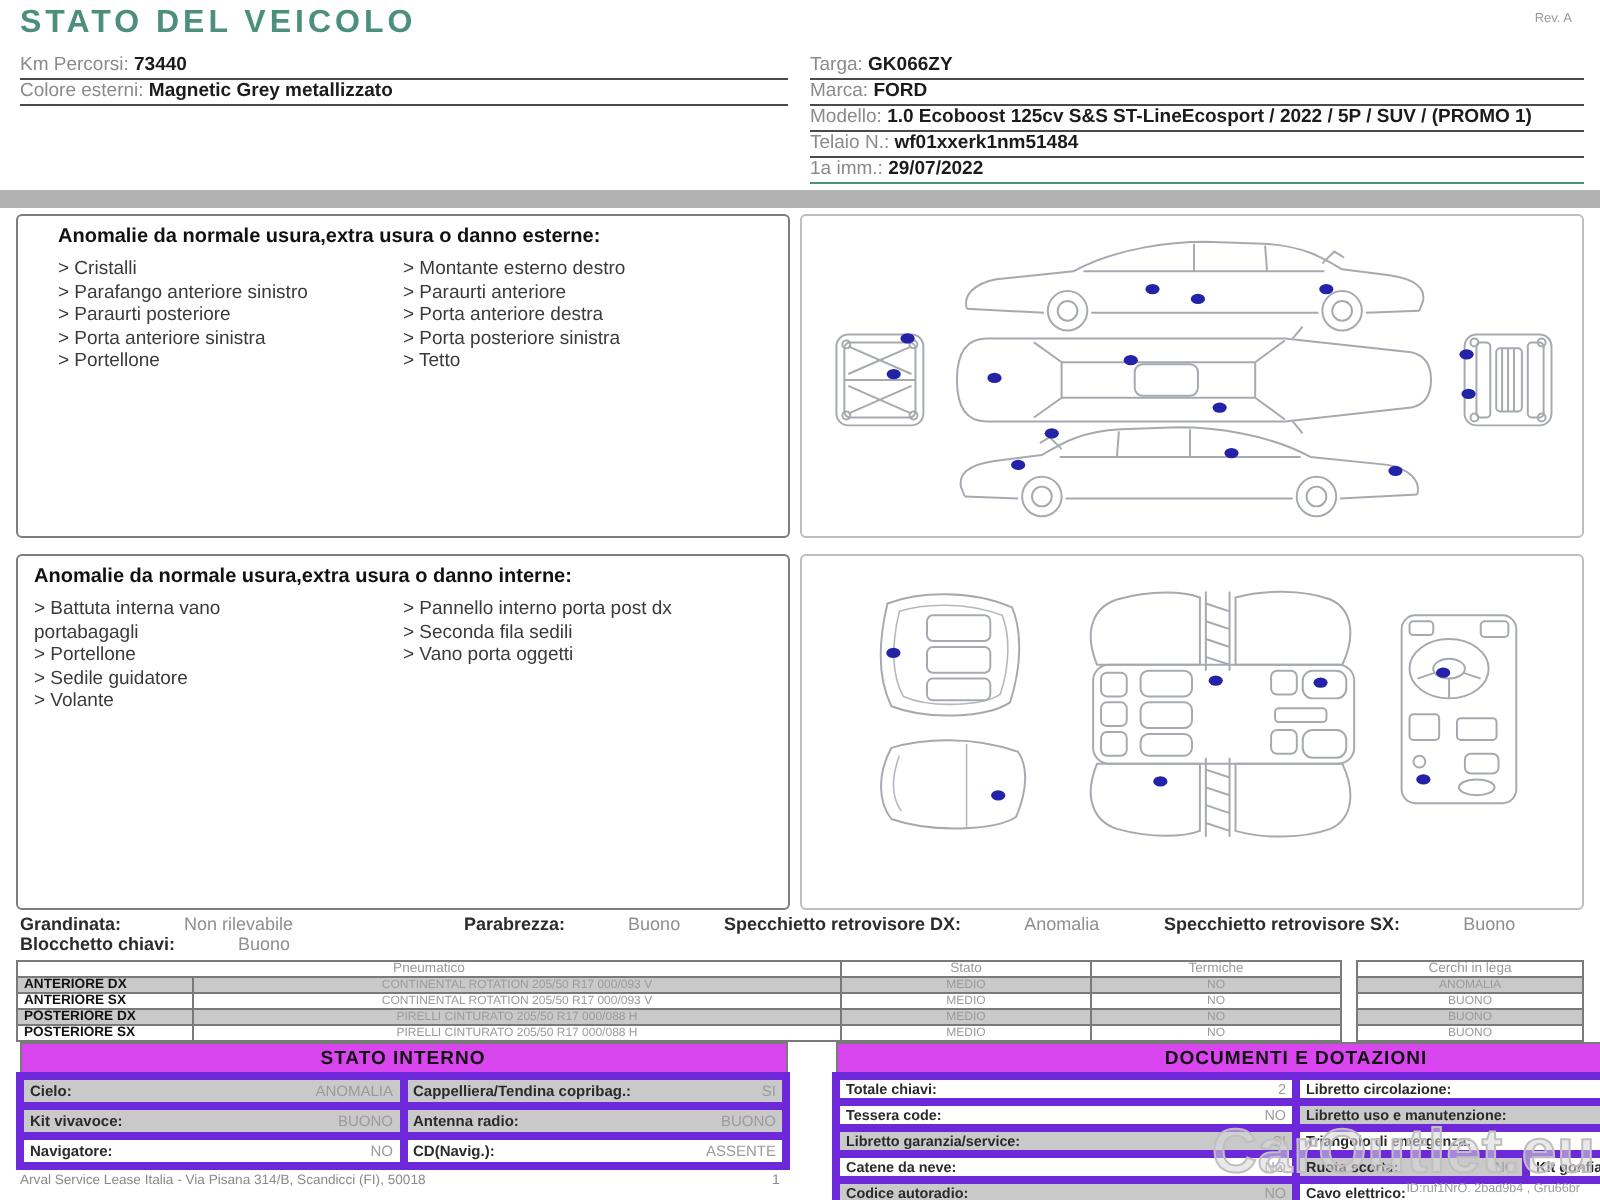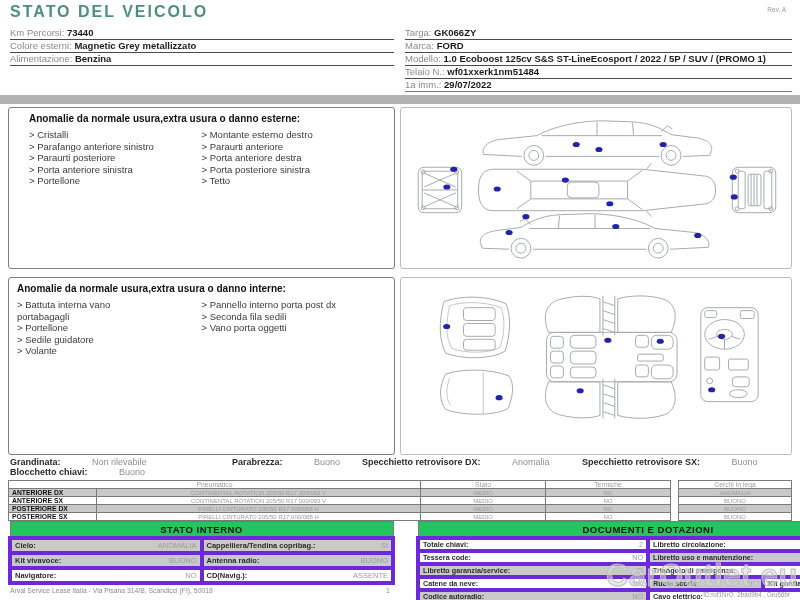--- a/index.html
+++ b/index.html
@@ -48,21 +48,21 @@
   .tyre-wheels{position:absolute;left:678px;top:480px;width:114px;}
   .tyre td,.tyre th{border:1px solid #7a7a7a;height:7px;padding:0 3px;overflow:hidden;white-space:nowrap;}
   .tyre th{font-size:6.8px;color:#9b9b9b;text-align:center;font-weight:normal;}
   .tyre td.pos{font-size:6.8px;font-weight:bold;color:#111;text-align:left;}
   .tyre td.mid{font-size:6px;color:#9b9b9b;text-align:center;}
   .tyre tr.shaded td{background:#c9c9c9;}
 
   .kv{position:absolute;top:521px;table-layout:fixed;}
   #tab-interno{left:8px;width:387px;}
   #tab-documenti{left:416px;width:464px;}
-  .kv th.bar{background:#22c55e;border:1px solid #7a7a7a;font-size:9.5px;font-weight:bold;
+  .kv th.bar{background:#d946ef;border:1px solid #7a7a7a;font-size:9.5px;font-weight:bold;
              color:#111;height:12px;letter-spacing:0.5px;}
   .kv td{border:4px solid #6d28d9;font-size:7.5px;padding:0 3px;height:11px;overflow:hidden;white-space:nowrap;}
   #tab-documenti td{height:8.5px;font-size:7.2px;}
   .kv td .kl{font-weight:bold;color:#2a2a2a;}
   .kv td .kvv{float:right;color:#9b9b9b;text-transform:uppercase;}
   .kv td.shaded{background:#c9c9c9;}
 
   .footer-company{position:absolute;left:10px;top:587px;font-size:6.8px;color:#8a8a8a;}
   .footer-page{position:absolute;left:386px;top:587px;font-size:7px;color:#8a8a8a;}
   .doc-id{position:absolute;right:10px;top:591px;font-size:6.3px;color:#9a9a9a;}
@@ -73,21 +73,20 @@
 <body>
 
 <div class="page">
 
   <div class="page-title">STATO DEL VEICOLO</div>
   <div class="rev">Rev. A</div>
 
   <div class="info info-left" id="info-left">
       <div class="info-row"><span class="lbl">Km Percorsi: </span><span class="val">73440</span></div>
       <div class="info-row"><span class="lbl">Colore esterni: </span><span class="val">Magnetic Grey metallizzato</span></div>
-      <div class="info-row"><span class="lbl">Alimentazione: </span><span class="val">Benzina</span></div>
     </div>
   <div class="info info-right" id="info-right">
       <div class="info-row"><span class="lbl">Targa: </span><span class="val">GK066ZY</span></div>
       <div class="info-row"><span class="lbl">Marca: </span><span class="val">FORD</span></div>
       <div class="info-row"><span class="lbl">Modello: </span><span class="val">1.0 Ecoboost 125cv S&amp;S ST-LineEcosport / 2022 / 5P / SUV / (PROMO 1)</span></div>
       <div class="info-row"><span class="lbl">Telaio N.: </span><span class="val">wf01xxerk1nm51484</span></div>
       <div class="info-row teal"><span class="lbl">1a imm.: </span><span class="val">29/07/2022</span></div>
     </div>
 
   <div class="divider-bar"></div>

